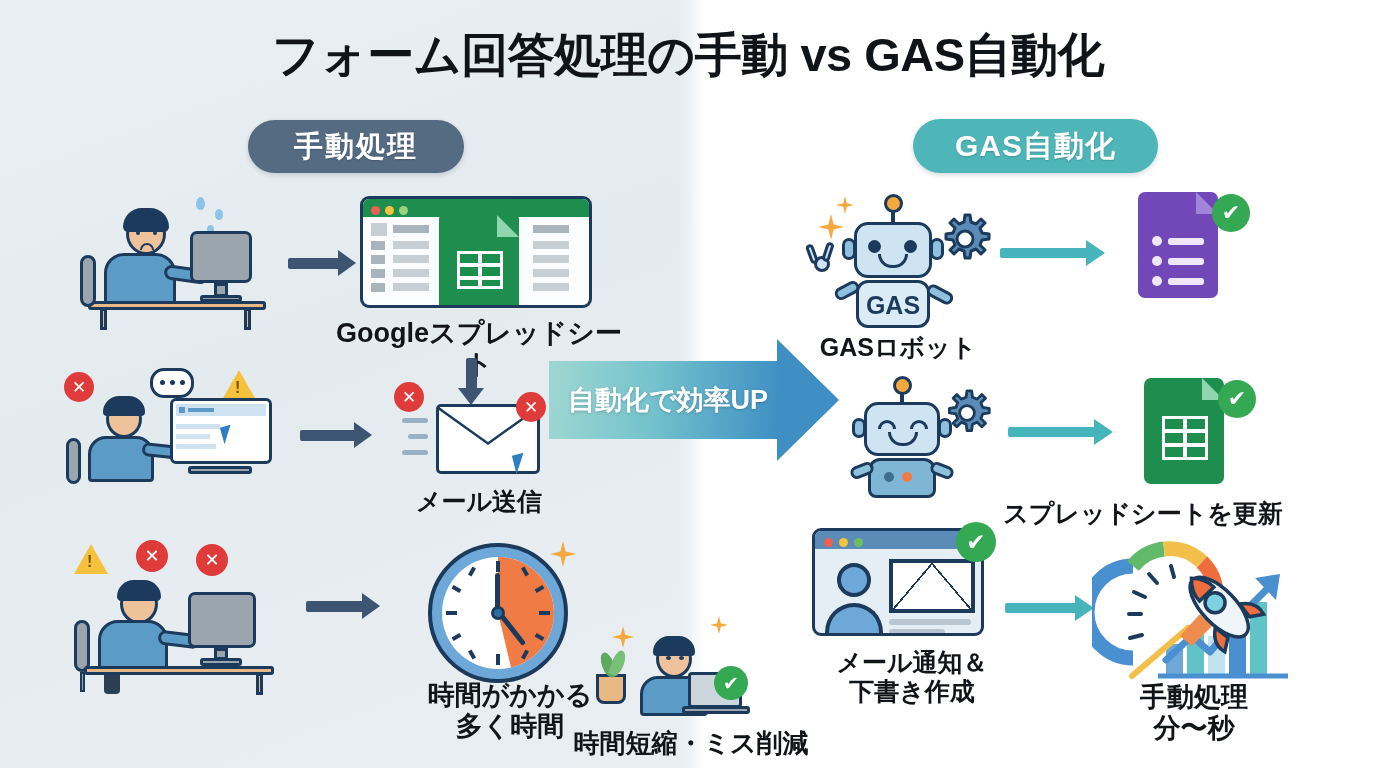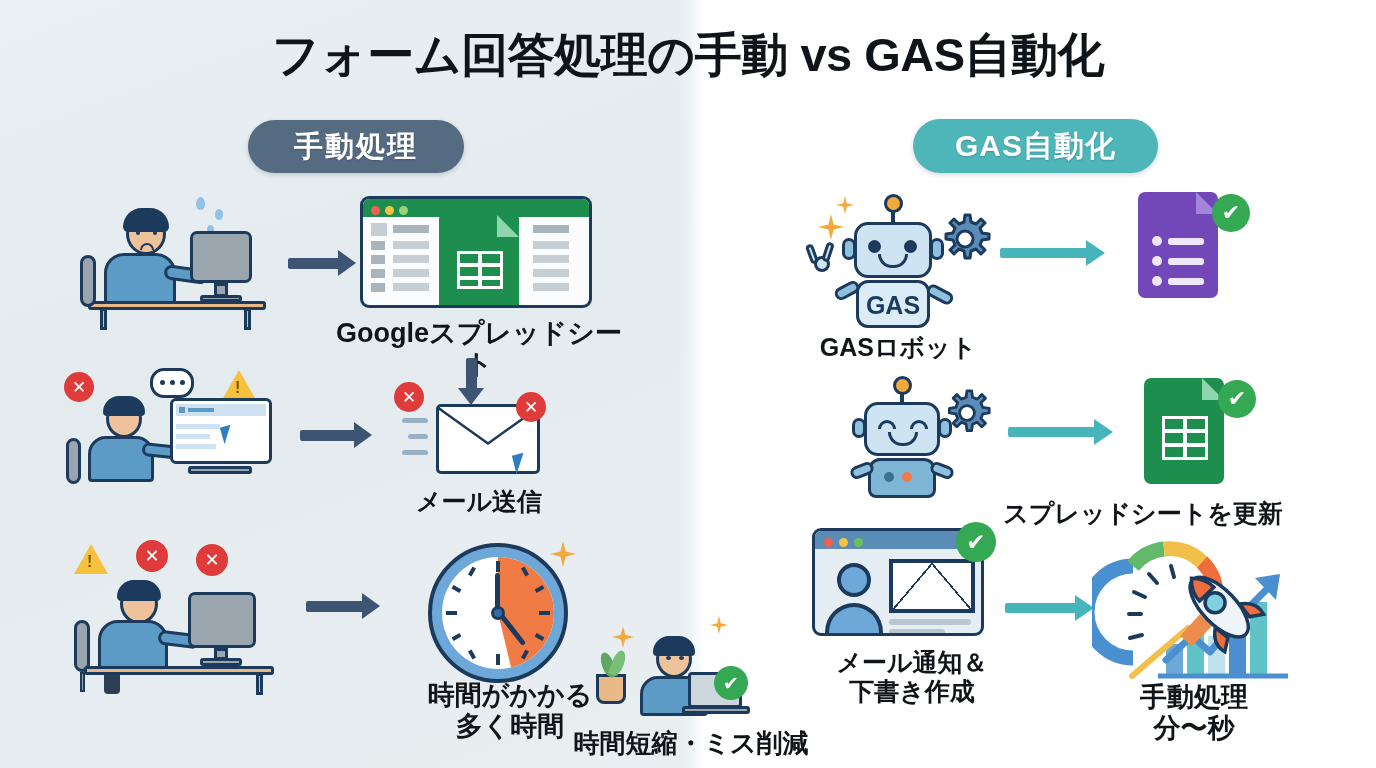--- a/index.html
+++ b/index.html
@@ -372,20 +372,25 @@
 
     <div class="body-shirt" style="left:50px;top:66px;width:68px;height:40px;background:#5d9bc7;border:3px solid #1b3a5c;border-radius:18px 18px 4px 4px;"></div>
 
     <div style="position:absolute;left:98px;top:62px;width:54px;height:36px;background:#cdd6dd;border:3px solid #1b3a5c;border-radius:4px;"></div>
     <div style="position:absolute;left:92px;top:96px;width:68px;height:8px;background:#9aa5ad;border:3px solid #1b3a5c;border-radius:3px;"></div>
 
     <div class="check-badge" style="left:124px;top:56px;width:34px;height:34px;font-size:19px;">✔</div>
   </div>
   <div class="cap" style="left:548px; top:728px; width:286px; font-size:26px;">時間短縮・ミス削減</div>
 
+  <div id="banner">
+    <div class="body"></div>
+    <div class="tip"></div>
+    <div class="txt">自動化で効率UP</div>
+  </div>
 
   <div class="ill" style="left:800px; top:188px; width:202px; height:140px;">
     <div class="spark" style="left:18px;top:26px;width:26px;height:26px;"></div>
     <div class="spark" style="left:36px;top:8px;width:18px;height:18px;"></div>
 
     <div style="position:absolute;left:91px;top:18px;width:4px;height:18px;background:#1b3a5c;"></div>
     <div style="position:absolute;left:84px;top:6px;width:19px;height:19px;border-radius:50%;background:#f5a93c;border:3px solid #1b3a5c;"></div>
 
     <div style="position:absolute;left:138px;top:24px;width:54px;height:54px;">
       <svg viewBox="0 0 54 54" width="54" height="54">

